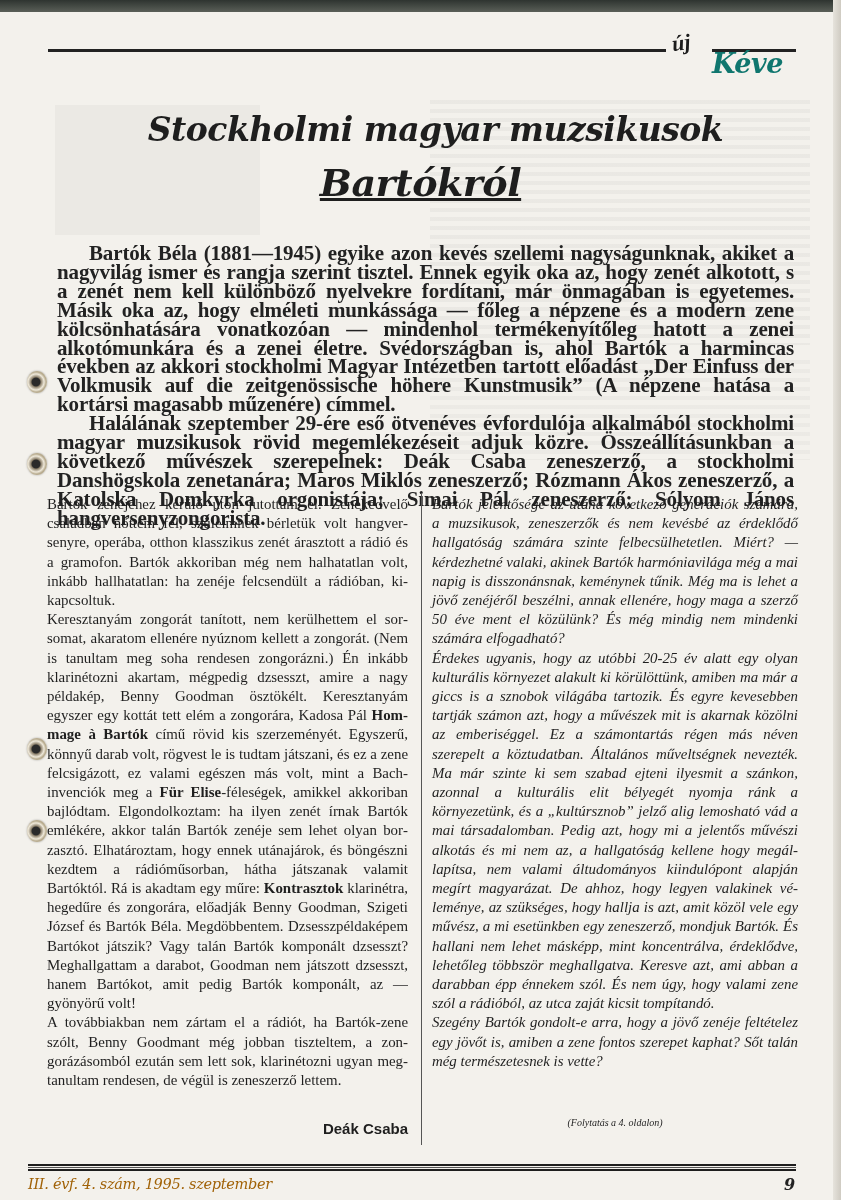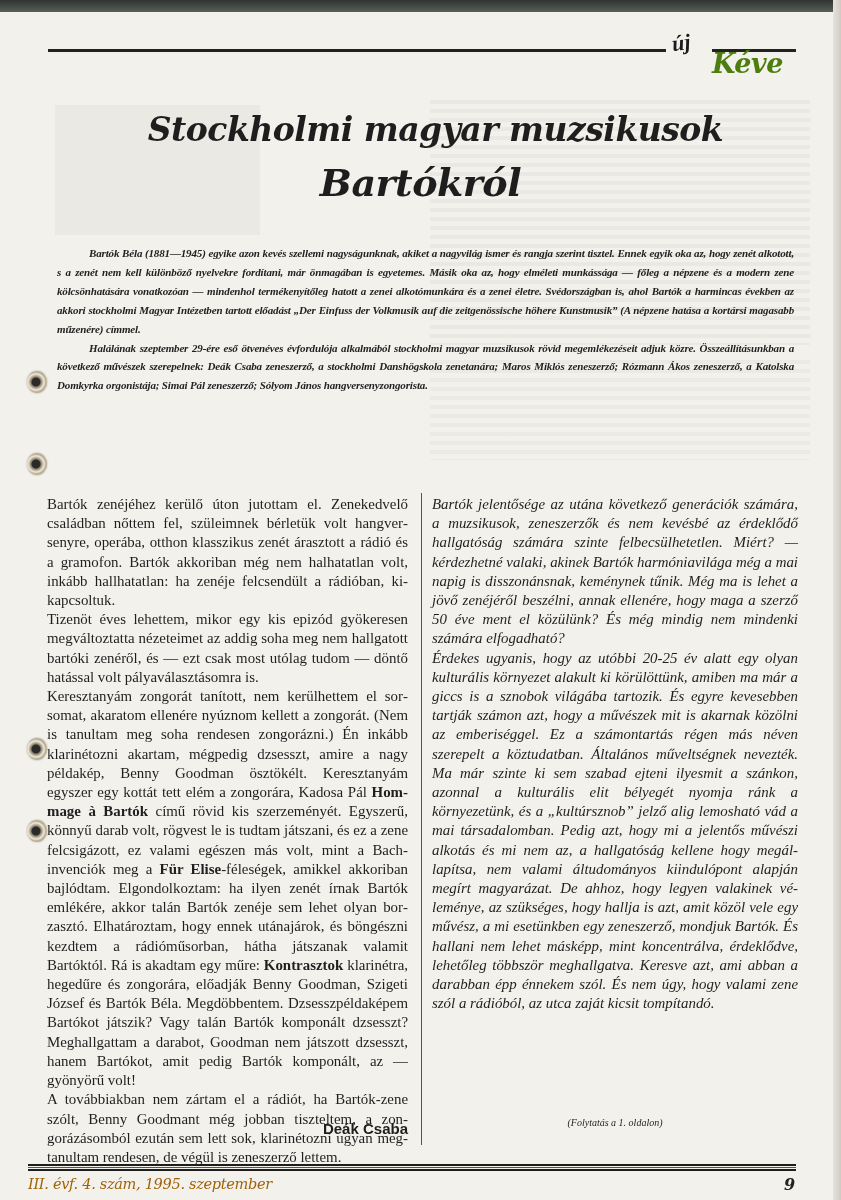--- a/index.html
+++ b/index.html
@@ -39,37 +39,37 @@
       position: absolute; left: 670px; top: 30px; height: 50px; width: 130px;
     }
     .brand .uj {
       position: absolute; left: 2px; top: 0px;
       font-family: "Liberation Serif", serif; font-style: italic; font-weight: bold;
       font-size: 22px; color: #1c1c1c; transform: rotate(-8deg);
     }
     .brand .keve {
       position: absolute; left: 42px; top: 18px;
       font-family: "DejaVu Serif", serif; font-style: italic; font-weight: bold;
-      font-size: 27px; color: #4d7c0f; letter-spacing: -0.5px;
+      font-size: 27px; color: #0f766e; letter-spacing: -0.5px;
     }
 
     
     .title1, .title2 {
       position: absolute; left: 0; width: 841px; text-align: center;
       font-family: "DejaVu Serif", serif; font-style: italic; color: #1e1e1e;
       letter-spacing: -0.5px;
     }
     .title1 { top: 110px; font-size: 33px; padding-left: 30px; }
-    .title2 { top: 160px; font-size: 38px; padding-left: 0px; }
+    .title2 { top: 160px; font-size: 38px; padding-left: 0px; text-decoration: underline; }
 
     
     .intro {
       position: absolute; left: 57px; top: 244px; width: 737px;
-      font-family: "Liberation Serif", serif; font-style: italic; font-weight: bold;
-      font-size: 11px; line-height: 18.9px; text-align: justify; color: #222;
+      font-family: "Liberation Serif", serif; font-weight: bold;
+      font-size: 21px; line-height: 18.9px; text-align: justify; color: #222;
       letter-spacing: -0.15px;
     }
     .intro p { text-indent: 32px; }
 
     
     .hole {
       position: absolute; width: 20px; height: 22px; border-radius: 50%;
       background: radial-gradient(circle at 45% 50%, #2a2a2a 0 4px, #8b7f6a 5px, #efe9da 8px, #b8ac90 10px);
       box-shadow: 0 0 2px rgba(0,0,0,0.35);
     }
@@ -138,28 +138,28 @@
   <p>Halálának szeptember 29-ére eső ötvenéves évfordulója alkalmából stockholmi magyar muzsikusok rövid megemlékezéseit adjuk közre. Összeállításunkban a következő művészek szerepelnek: Deák Csaba zeneszerző, a stockholmi Danshögskola zenetanára; Maros Miklós zeneszerző; Rózmann Ákos zeneszerző, a Katolska Domkyrka orgonistája; Simai Pál zeneszerző; Sólyom János hangversenyzongorista.</p>
 </div>
 
 <div class="hole" style="left:27px; top:371px;"></div>
 <div class="hole" style="left:27px; top:453px;"></div>
 <div class="hole" style="left:27px; top:738px;"></div>
 <div class="hole" style="left:27px; top:820px;"></div>
 
 <div class="col left" id="left-col">
     <p><span>Bartók zenéjéhez kerülő úton jutottam el. Zenekedvelő családban nőttem fel, szüleimnek bérletük volt hangver­senyre, operába, otthon klasszikus zenét árasztott a rádió és a gramofon. Bartók akkoriban még nem halhatatlan volt, inkább hallhatatlan: ha zenéje felcsendült a rádióban, ki­kapcsoltuk.</span></p>
-    <p><span>Tizenöt éves lehettem, mikor egy kis epizód gyökeresen megváltoztatta nézeteimet az addig soha meg nem hallga­tott bartóki zenéről, és — ezt csak most utólag tudom — döntő hatással volt pályaválasztásomra is.</span></p>
     <p><span>Keresztanyám zongorát tanított, nem kerülhettem el sor­somat, akaratom ellenére nyúznom kellett a zongorát. (Nem is tanultam meg soha rendesen zongorázni.) Én in­kább klarinétozni akartam, mégpedig dzsesszt, amire a nagy példakép, Benny Goodman ösztökélt. Keresztanyám egyszer egy kottát tett elém a zongorára, Kadosa Pál </span><b>Hom­mage à Bartók</b><span> című rövid kis szerzeményét. Egyszerű, könnyű darab volt, rögvest le is tudtam játszani, és ez a zene felcsigázott, ez valami egészen más volt, mint a Bach-invenciók meg a </span><b>Für Elise</b><span>-féleségek, amikkel akkoriban bajlódtam. Elgondolkoztam: ha ilyen zenét írnak Bartók emlékére, akkor talán Bartók zenéje sem lehet olyan bor­zasztó. Elhatároztam, hogy ennek utánajárok, és bön­gészni kezdtem a rádióműsorban, hátha játszanak valamit Bartóktól. Rá is akadtam egy műre: </span><b>Kontrasztok</b><span> klari­nétra, hegedűre és zongorára, előadják Benny Goodman, Szigeti József és Bartók Béla. Megdöbbentem. Dzsessz­példaképem Bartókot játszik? Vagy talán Bartók kom­ponált dzsesszt? Meghallgattam a darabot, Goodman nem játszott dzsesszt, hanem Bartókot, amit pedig Bartók kom­ponált, az — gyönyörű volt!</span></p>
     <p><span>A továbbiakban nem zártam el a rádiót, ha Bartók-zene szólt, Benny Goodmant még jobban tiszteltem, a zon­gorázásomból ezután sem lett sok, klarinétozni ugyan meg­tanultam rendesen, de végül is zeneszerző lettem.</span></p>
   </div>
 <div class="col-divider"></div>
 <div class="signature">Deák Csaba</div>
 
 <div class="col right">
   <p>Bartók jelentősége az utána következő generációk számára, a muzsikusok, zeneszerzők és nem kevésbé az érdeklődő hallgatóság számára szinte felbecsülhetetlen. Miért? — kérdezhetné valaki, akinek Bartók harmónia­világa még a mai napig is disszonánsnak, keménynek tű­nik. Még ma is lehet a jövő zenéjéről beszélni, annak elle­nére, hogy maga a szerző 50 éve ment el közülünk? És még mindig nem mindenki számára elfogadható?</p>
   <p>Érdekes ugyanis, hogy az utóbbi 20-25 év alatt egy olyan kulturális környezet alakult ki körülöttünk, amiben ma már a giccs is a sznobok világába tartozik. És egyre keveseb­ben tartják számon azt, hogy a művészek mit is akarnak közölni az emberiséggel. Ez a számontartás régen más néven szerepelt a köztudatban. Általános műveltségnek nevezték. Ma már szinte ki sem szabad ejteni ilyesmit a szánkon, azonnal a kulturális elit bélyegét nyomja ránk a környezetünk, és a „kultúrsznob” jelző alig lemosható vád a mai társadalomban. Pedig azt, hogy mi a jelentős művé­szi alkotás és mi nem az, a hallgatóság kellene hogy megál­lapítsa, nem valami áltudományos kiindulópont alapján megírt magyarázat. De ahhoz, hogy legyen valakinek vé­leménye, az szükséges, hogy hallja is azt, amit közöl vele egy művész, a mi esetünkben egy zeneszerző, mondjuk Bartók. És hallani nem lehet másképp, mint koncentrál­va, érdeklődve, lehetőleg többször meghallgatva. Keresve azt, ami abban a darabban épp énnekem szól. És nem úgy, hogy valami zene szól a rádióból, az utca zaját kicsit tom­pítandó.</p>
+  <p>Szegény Bartók gondolt-e arra, hogy a jövő zenéje felté­telez egy jövőt is, amiben a zene fontos szerepet kaphat? Sőt talán még természetesnek is vette?</p>
 </div>
-<div class="continued">(Folytatás a 1. oldalon)</div>
+<div class="continued">(Folytatás a 4. oldalon)</div>
 
 <div class="footer-rules"></div>
 <div class="footer-left">III. évf. 4. szám, 1995. szeptember</div>
 <div class="footer-page">9</div>
 
 </body></html>

